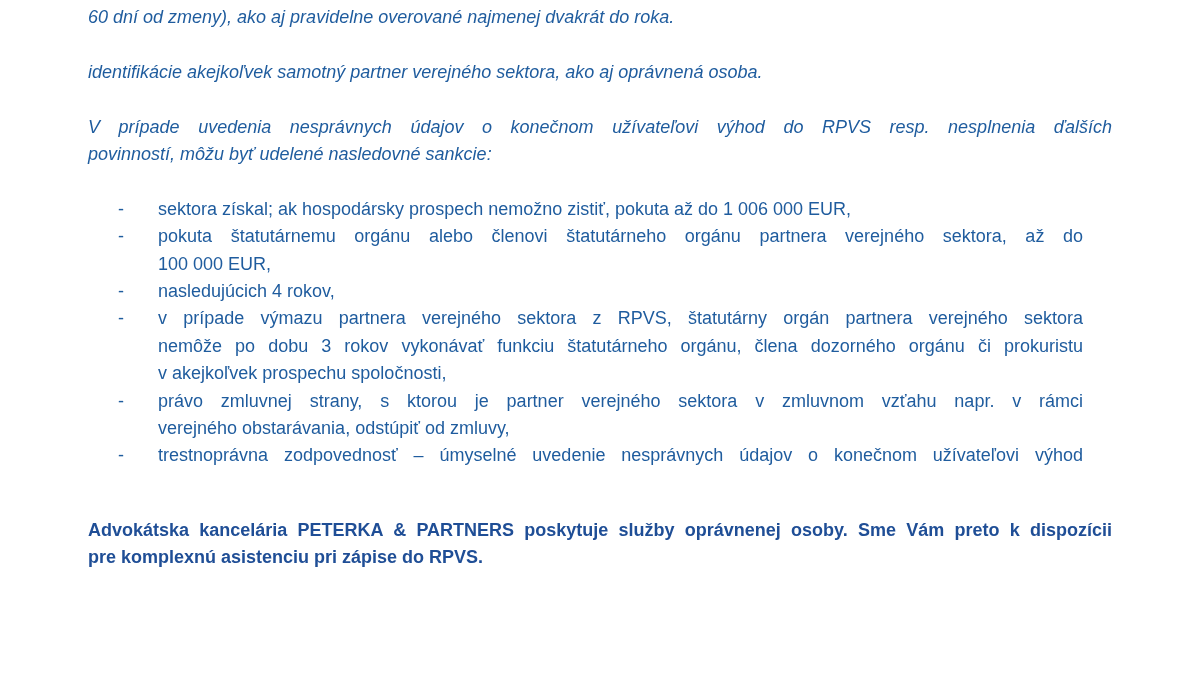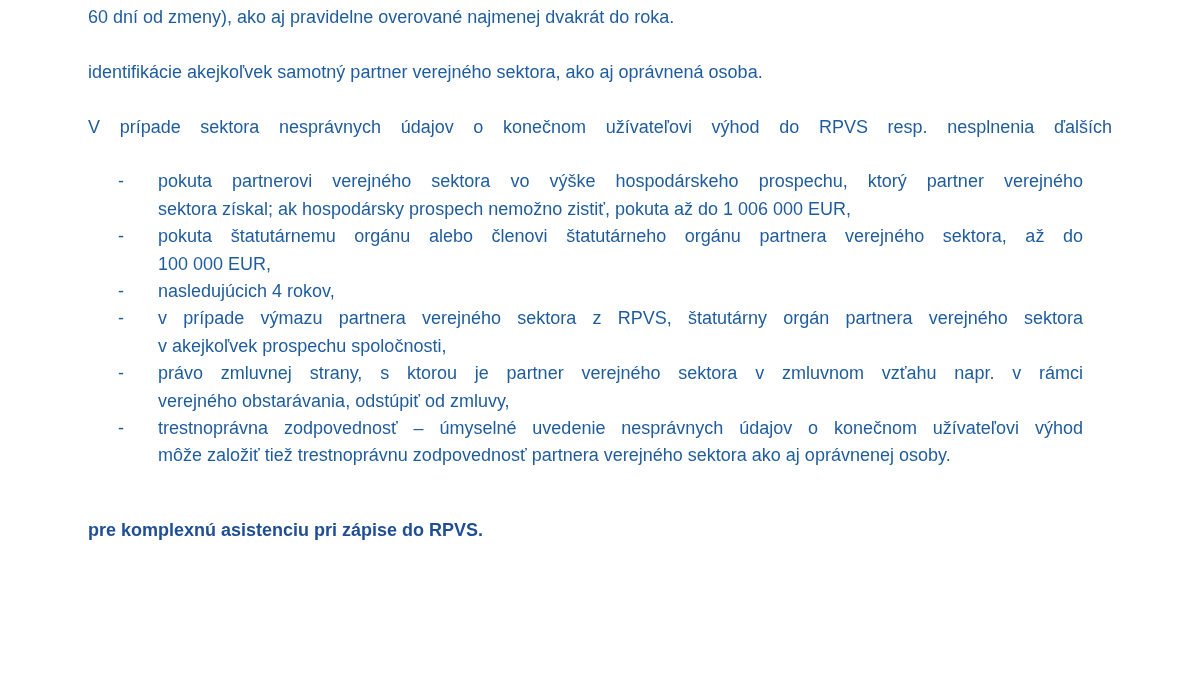--- a/index.html
+++ b/index.html
@@ -33,20 +33,21 @@
   .ln {
     white-space: nowrap;
     text-align: left;
   }
   .j {
     text-align: justify;
     text-align-last: justify;
   }
   .para {
     margin: 0 0 27.4px 0;
+    font-style: italic;
   }
   .bullets {
     margin: 0;
   }
   .bullet {
     position: relative;
     padding-left: 70px;
     padding-right: 29px;
   }
   .dash {
@@ -71,60 +72,61 @@
 
     <div class="para">
       <div class="ln">60 dní od zmeny), ako aj pravidelne overované najmenej dvakrát do roka.</div>
     </div>
 
     <div class="para">
       <div class="ln">identifikácie akejkoľvek samotný partner verejného sektora, ako aj oprávnená osoba.</div>
     </div>
 
     <div class="para">
-      <div class="ln j">V prípade sektora nesprávnych údajov o konečnom užívateľovi výhod do RPVS resp. nesplnenia ďalších</div>
+      <div class="ln j">V prípade uvedenia nesprávnych údajov o konečnom užívateľovi výhod do RPVS resp. nesplnenia ďalších</div>
+      <div class="ln">povinností, môžu byť udelené nasledovné sankcie:</div>
     </div>
 
     <div class="bullets">
 
       <div class="bullet">
         <span class="dash">-</span>
-        <div class="ln j">pokuta partnerovi verejného sektora vo výške hospodárskeho prospechu, ktorý partner verejného</div>
         <div class="ln">sektora získal; ak hospodársky prospech nemožno zistiť, pokuta až do 1 006 000 EUR,</div>
       </div>
 
       <div class="bullet">
         <span class="dash">-</span>
         <div class="ln j">pokuta štatutárnemu orgánu alebo členovi štatutárneho orgánu partnera verejného sektora, až do</div>
         <div class="ln">100 000 EUR,</div>
       </div>
 
       <div class="bullet">
         <span class="dash">-</span>
         <div class="ln">nasledujúcich 4 rokov,</div>
       </div>
 
       <div class="bullet">
         <span class="dash">-</span>
         <div class="ln j">v prípade výmazu partnera verejného sektora z RPVS, štatutárny orgán partnera verejného sektora</div>
+        <div class="ln j">nemôže po dobu 3 rokov vykonávať funkciu štatutárneho orgánu, člena dozorného orgánu či prokuristu</div>
         <div class="ln">v akejkoľvek prospechu spoločnosti,</div>
       </div>
 
       <div class="bullet">
         <span class="dash">-</span>
         <div class="ln j">právo zmluvnej strany, s ktorou je partner verejného sektora v zmluvnom vzťahu napr. v rámci</div>
         <div class="ln">verejného obstarávania, odstúpiť od zmluvy,</div>
       </div>
 
       <div class="bullet">
         <span class="dash">-</span>
         <div class="ln j">trestnoprávna zodpovednosť – úmyselné uvedenie nesprávnych údajov o konečnom užívateľovi výhod</div>
-        <div class="ln">môže založiť tiež trestnoprávnu zodpovednosť partnera verejného sektora ako aj oprávnenej osoby.</div>
       </div>
 
     </div>
 
     <div class="closing">
+      <div class="ln j">Advokátska kancelária PETERKA &amp; PARTNERS poskytuje služby oprávnenej osoby. Sme Vám preto k dispozícii</div>
       <div class="ln">pre komplexnú asistenciu pri zápise do RPVS.</div>
     </div>
 
   </div>
 </div>
 
 </body></html>

